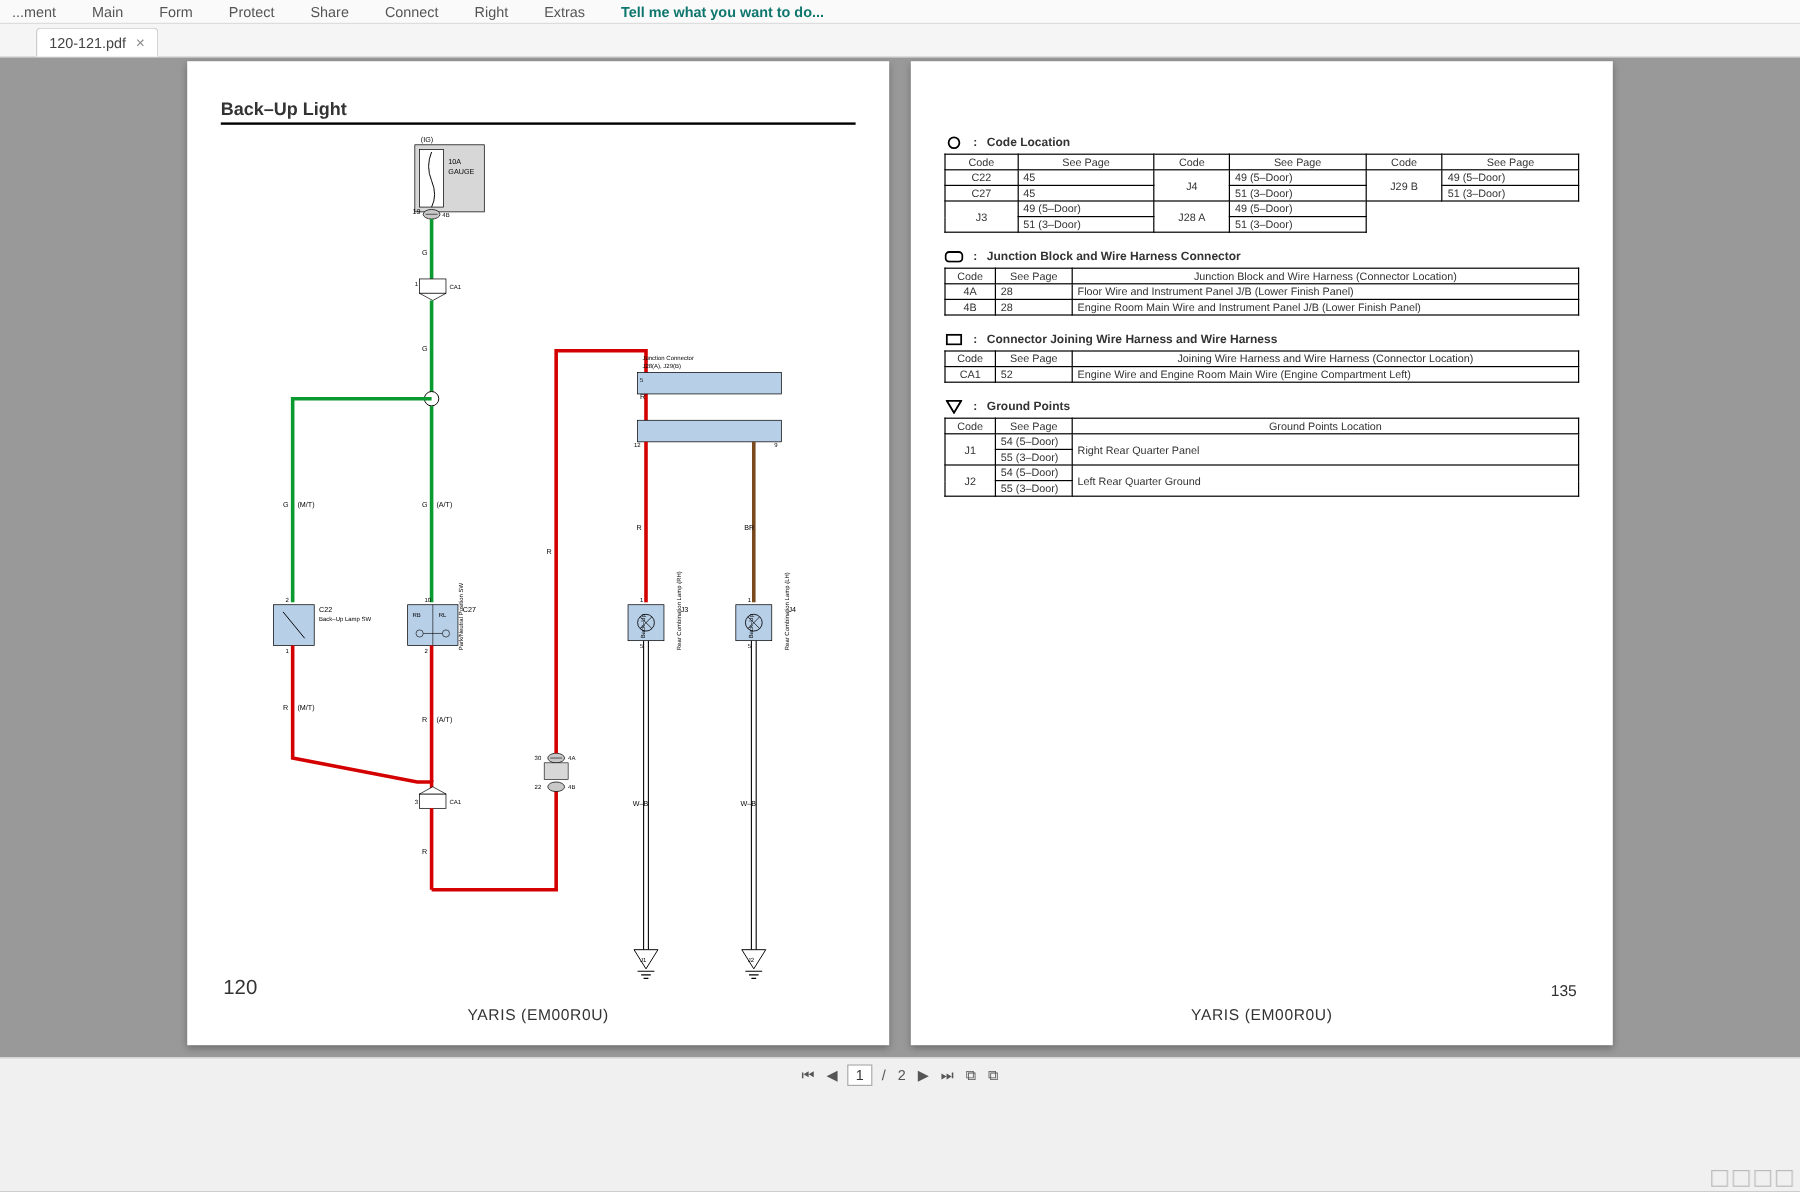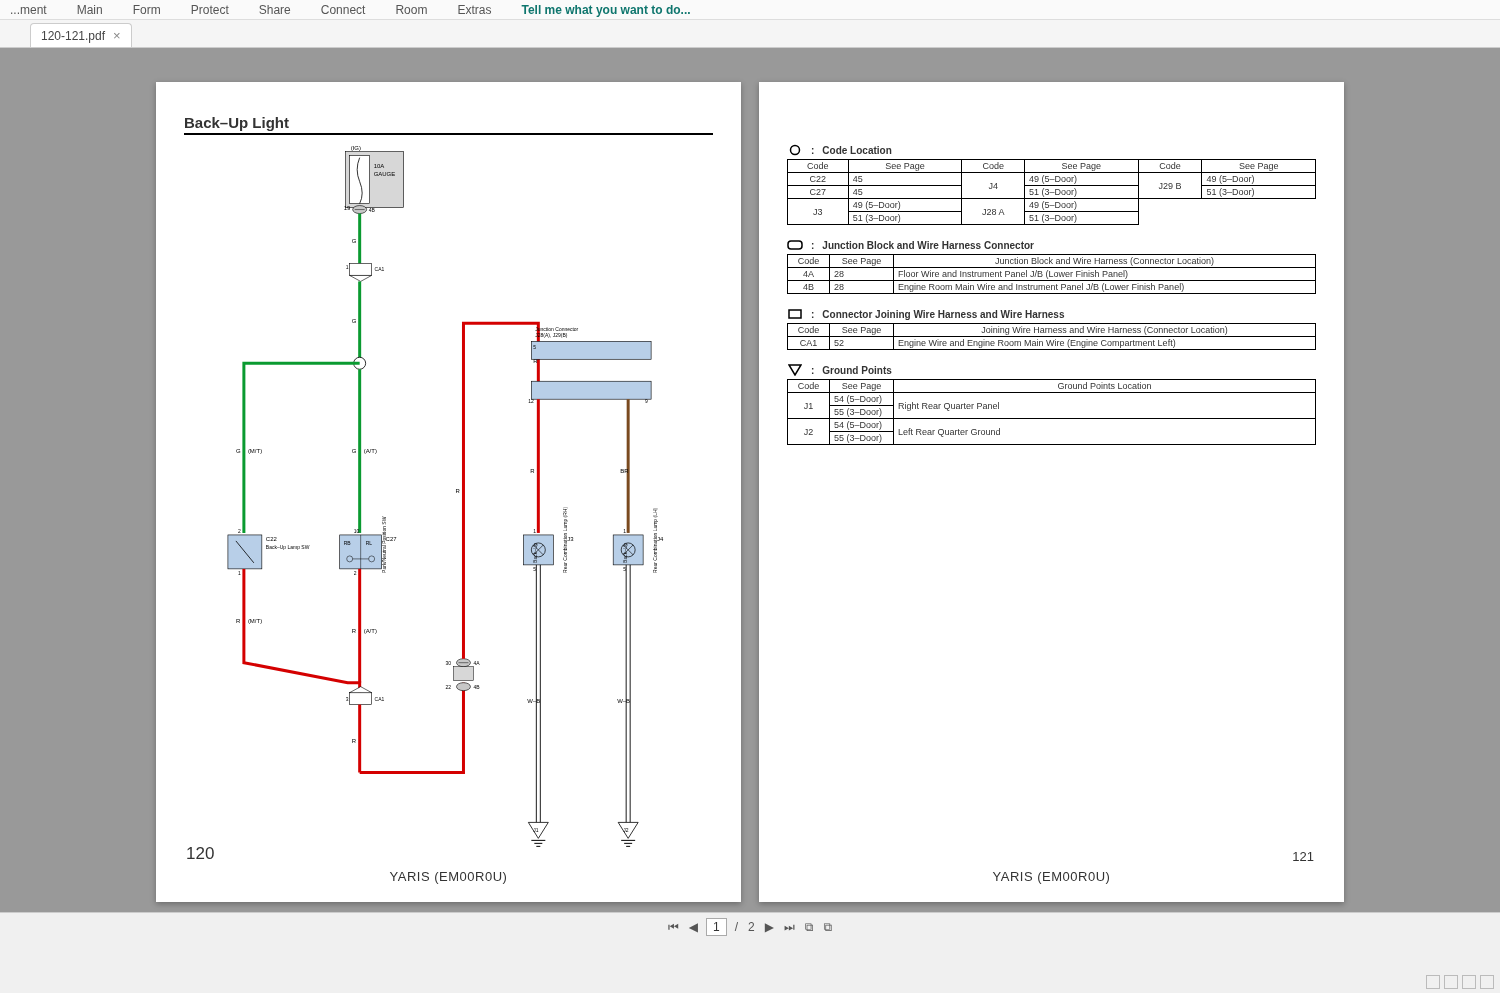--- a/index.html
+++ b/index.html
@@ -8,21 +8,21 @@
 
 .menubar { height: 20px; background: #fafafa; display: flex; align-items: center; padding: 0 10px; gap: 30px; font-size: 12px; color: #555; border-bottom: 1px solid #ddd; }
 .menubar span:last-child { color: #0f766e; font-weight: bold; }
 
 
 .tabbar { height: 28px; background: #f5f5f5; border-bottom: 1px solid #ccc; display: flex; align-items: flex-end; padding-left: 30px; }
 .tab { background: #fff; border: 1px solid #ccc; border-bottom: none; border-radius: 4px 4px 0 0; padding: 4px 10px; font-size: 12px; display: flex; align-items: flex-end; gap: 8px; color: #444; }
 .tab-close { font-size: 13px; color: #888; cursor: default; }
 
 
-.viewer { width: 100%; background: #999; padding: 34px 0 10px 0; display: flex; justify-content: center; gap: 18px; overflow: hidden; align-items: flex-end; }
+.viewer { width: 100%; background: #999; padding: 3px 0 10px 0; display: flex; justify-content: center; gap: 18px; overflow: hidden; align-items: flex-end; }
 .page { background: #fff; width: 585px; height: 820px; padding: 32px 28px 20px 28px; position: relative; box-shadow: 0 2px 6px rgba(0,0,0,0.3); }
 .page-num-left { position: absolute; bottom: 38px; left: 30px; font-size: 17px; }
 .page-num-right { position: absolute; bottom: 38px; right: 30px; font-size: 13px; }
 .page-footer { position: absolute; bottom: 18px; left: 50%; transform: translateX(-50%); font-size: 13px; letter-spacing: 0.5px; margin-top: 20px; }
 
 
 .heading { font-size: 15px; font-weight: bold; border-bottom: 2px solid #000; padding-bottom: 2px; margin-bottom: 8px; }
 
 
 .diagram { width: 100%; height: 720px; }
@@ -46,21 +46,21 @@
 </head>
 <body>
 
 <div class="menubar">
   <span>...ment</span>
   <span>Main</span>
   <span>Form</span>
   <span>Protect</span>
   <span>Share</span>
   <span>Connect</span>
-  <span>Room</span>
+  <span>Right</span>
   <span>Extras</span>
   <span>Tell me what you want to do...</span>
 </div>
 
 <div class="tabbar">
   <div class="tab">
     <span>120-121.pdf</span>
     <span class="tab-close">×</span>
   </div>
 </div>
@@ -351,21 +351,21 @@
               <td>54 (5–Door)</td>
               <td rowspan="2">Left Rear Quarter Ground</td>
             </tr>
         <tr>
               <td>55 (3–Door)</td>
             </tr>
       </tbody>
         </table>
     </div>
 
-    <div class="page-num-right">121</div>
+    <div class="page-num-right">135</div>
     <div class="page-footer">YARIS (EM00R0U)</div>
   </div>
 
 </div>
 
 <div class="navbar">
   <span class="nb">⏮</span>
   <span class="nb">◀</span>
   <span class="pg">1</span>
   <span class="nb">/</span>

